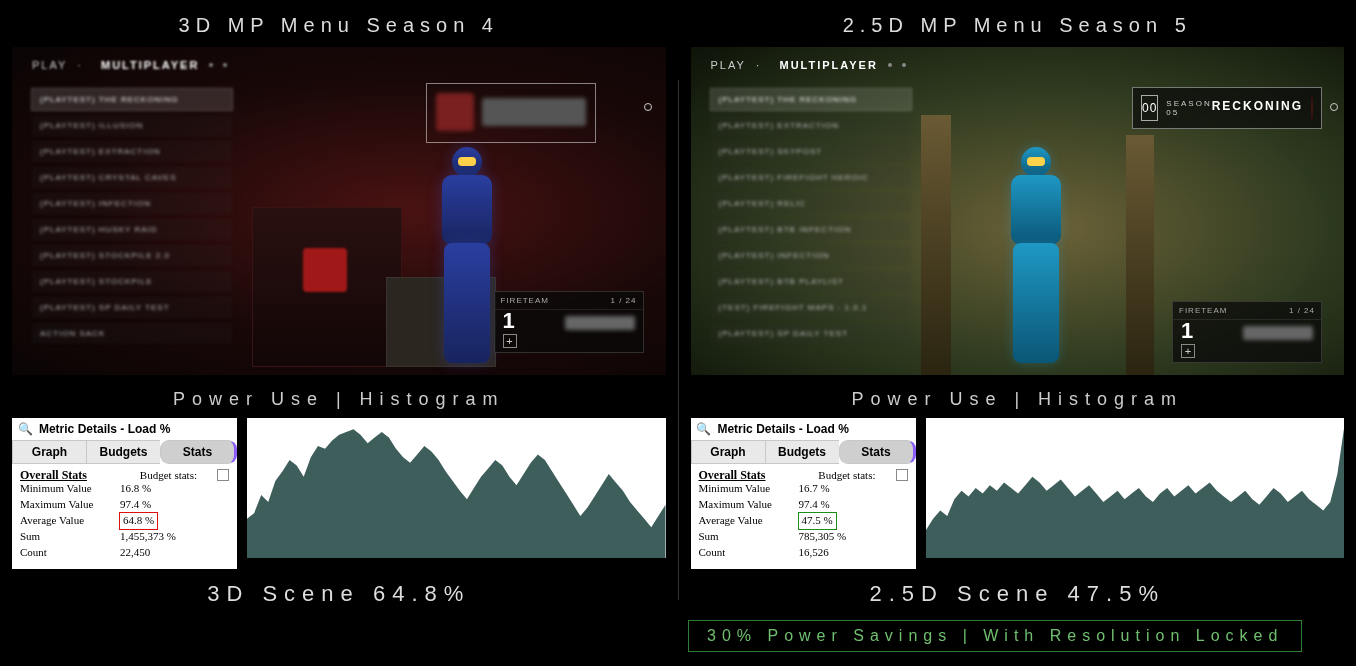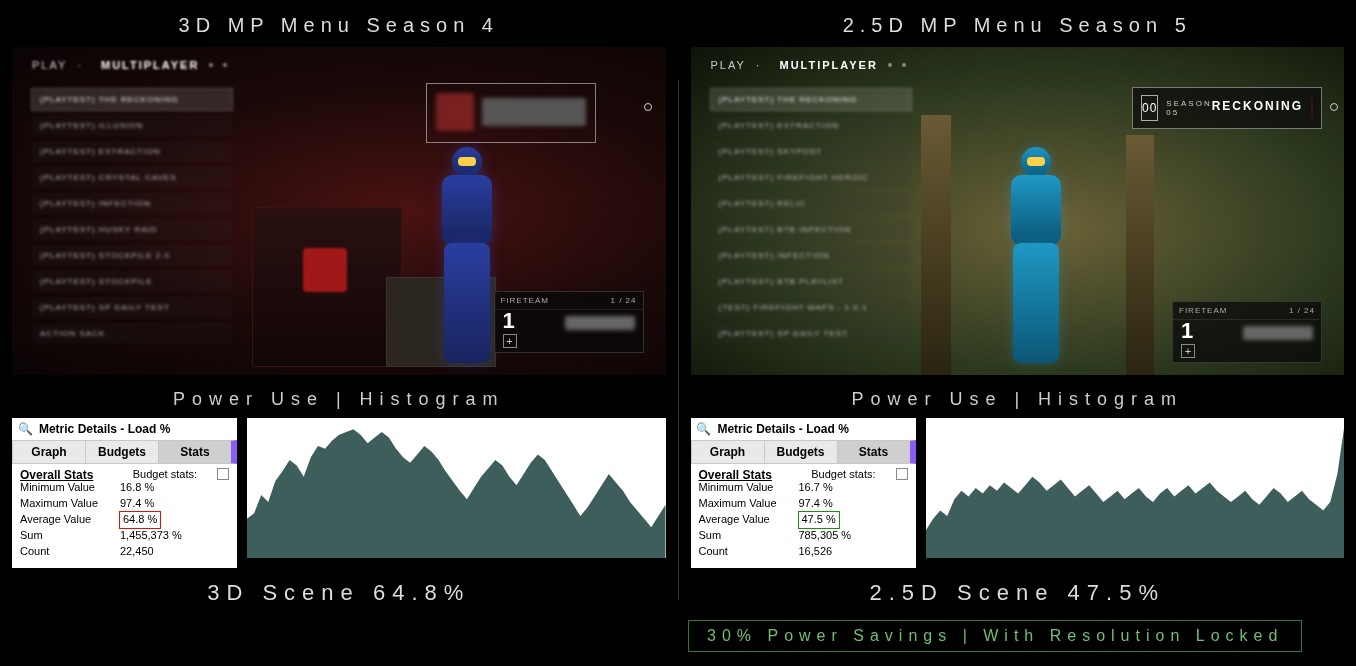--- a/index.html
+++ b/index.html
@@ -95,23 +95,23 @@
   }
   .metrics-row { display:flex; margin:8px 12px 0; gap:10px; align-items:flex-start;}
   .panel {
     width:225px; background:#fff; color:#000; font-size:11px;
     font-family:"Segoe UI",sans-serif;
   }
   .panel .hdr { display:flex; align-items:center; gap:6px; padding:4px 6px; font-weight:600; font-size:12px;}
   .panel .hdr .mag { font-size:12px; }
   .panel .tabs{ display:flex; }
   .panel .tab { flex:1; text-align:center; padding:4px 0; background:#e9e9e9; border:1px solid #c8c8c8; border-right:none; font-size:12px; font-weight:600;}
-  .panel .tab:last-child{ border-right:6px solid #8b5cf6;}
+  .panel .tab:last-child{ border-right:3px solid #8b5cf6;border-radius:9px;}
   .panel .tab.act{ background:#cfcfcf;}
-  .panel .body{ padding:4px 8px 8px; }
+  .panel .body{ padding:4px 8px 8px;font-family:Liberation Serif, serif; }
   .panel .ttl { font-weight:700; text-decoration:underline; font-size:12px;}
   .budget-row{ display:flex; justify-content:flex-end; align-items:center; gap:20px; font-size:11px; margin-top:-14px;}
   .budget-row .cb{ width:12px; height:12px; border:1px solid #888; background:#fff;}
   .stat-row{ display:flex; font-size:11px; line-height:1.45;}
   .stat-row .k{ width:100px;}
   .stat-row .v{ }
   .hl-red  { outline:1px solid #d11; padding:0 3px;}
   .hl-green{ outline:1px solid #1a8f1a; padding:0 3px;}
   .histogram{
     flex:1; height:140px; background:#fff; position:relative; overflow:hidden;

